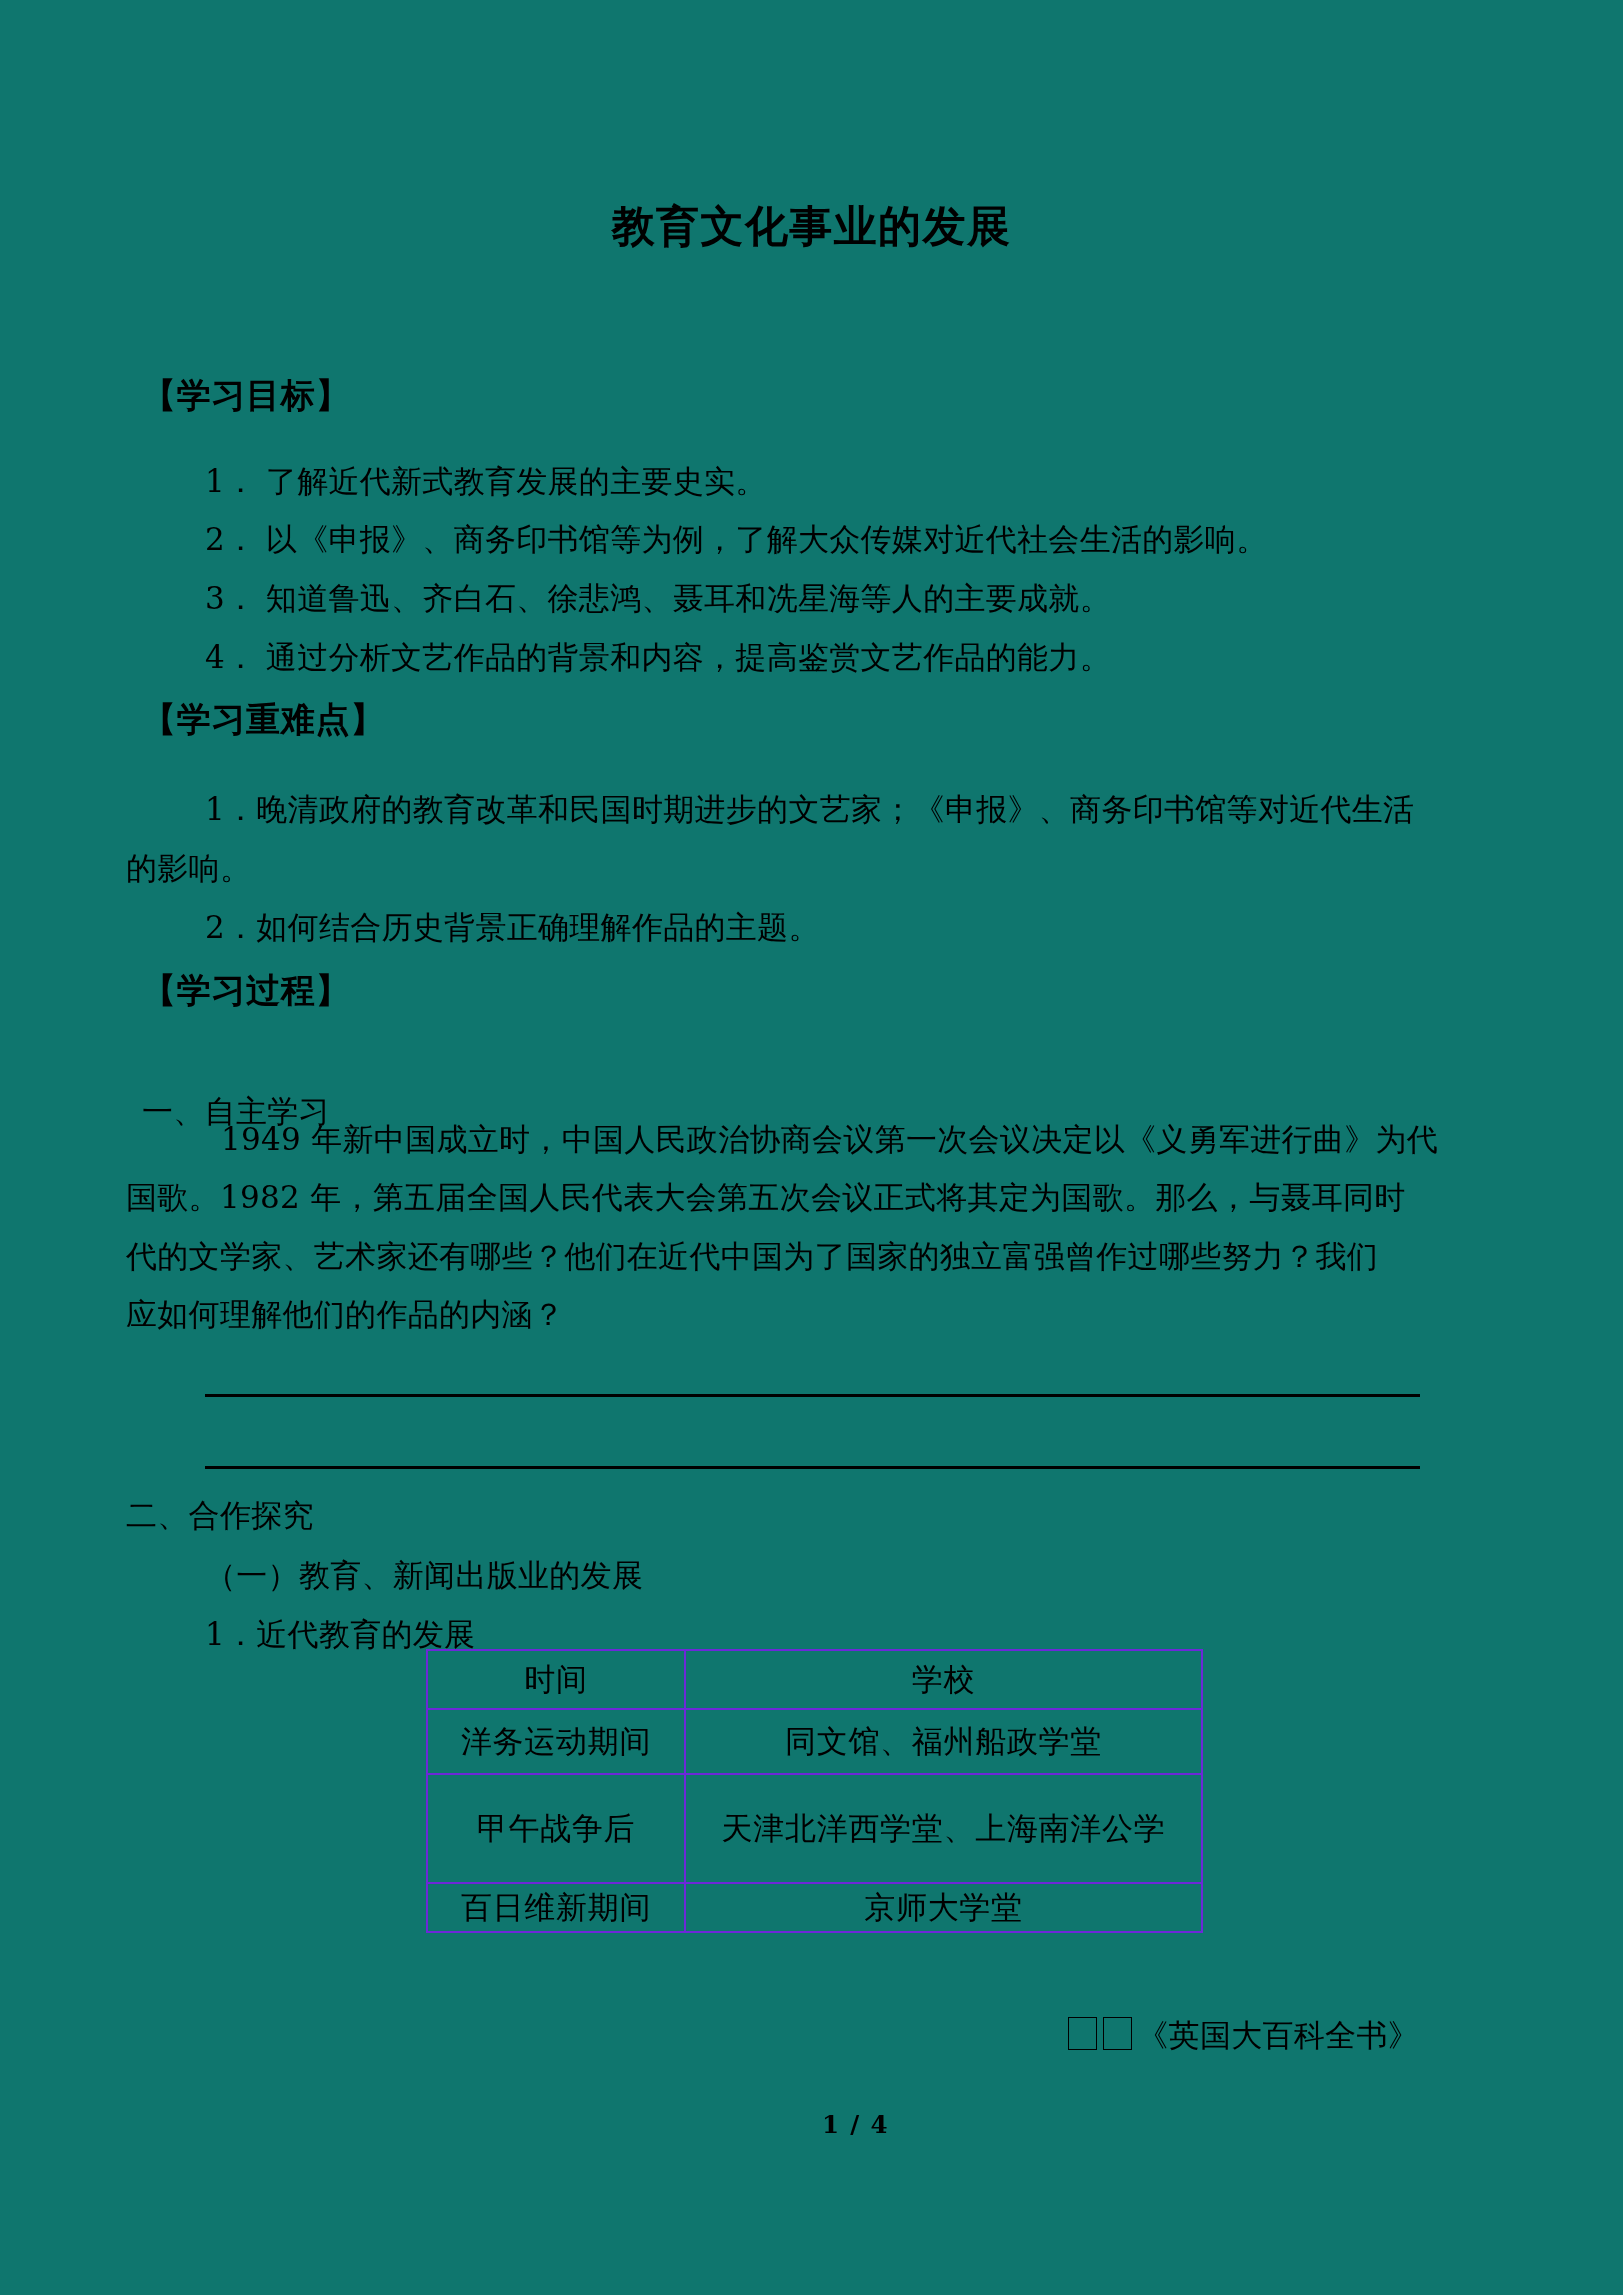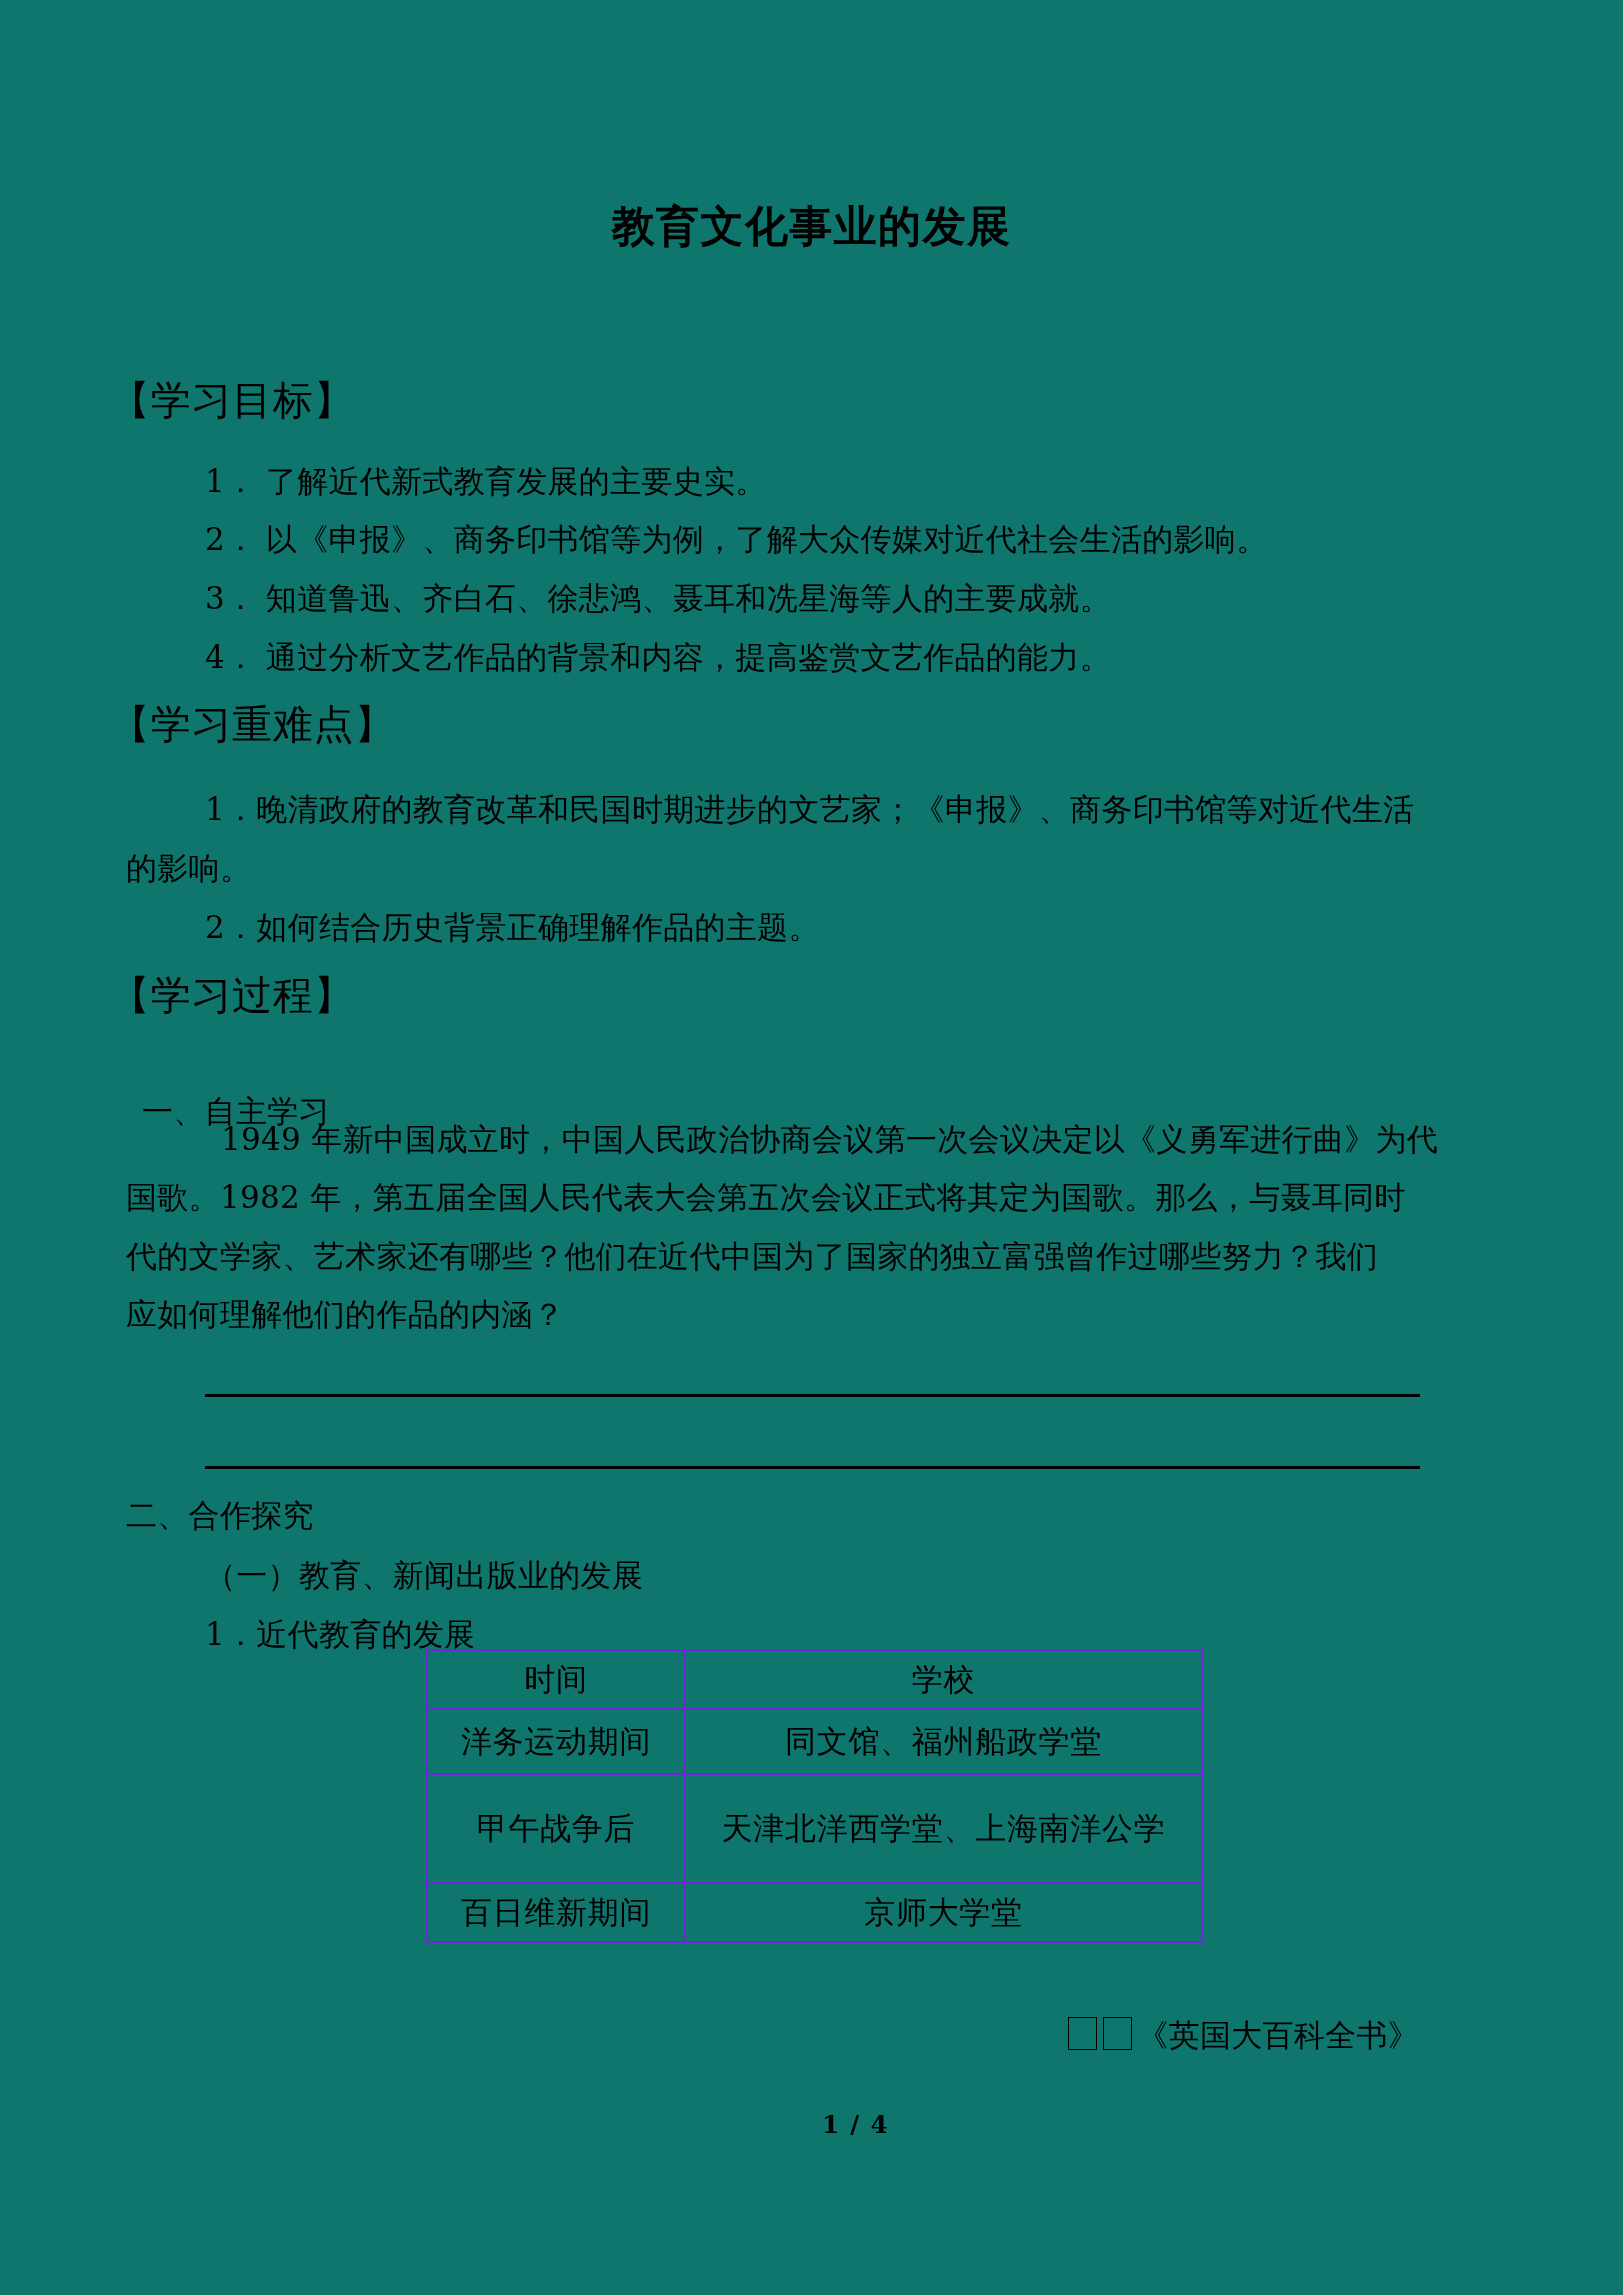--- a/index.html
+++ b/index.html
@@ -26,23 +26,23 @@
     width: 1623px;
     text-align: center;
     font-size: 43px;
     font-weight: bold;
     letter-spacing: 1.4px;
   }
 
   
   .section-heading {
     position: absolute;
-    left: 110px;
-    font-size: 40px;
-    font-weight: normal;
+    left: 142px;
+    font-size: 34px;
+    font-weight: bold;
     letter-spacing: 0.7px;
     white-space: nowrap;
   }
 
   
   .body-line {
     position: absolute;
     font-size: 31px;
     line-height: 1.0;
     white-space: nowrap;
@@ -84,21 +84,21 @@
     font-size: 31px;
     font-family: "DejaVu Serif", "Liberation Serif", serif;
     padding: 0;
     letter-spacing: 0.7px;
   }
   .col-time { width: 256px; }
   .col-school { width: 515px; }
   .row-h  { height: 59px; }
   .row-1  { height: 65px; }
   .row-2  { height: 109px; }
-  .row-3  { height: 59px; }
+  .row-3  { height: 49px; }
 
   
   .quote-attr {
     position: absolute;
     top: 2015px;
     left: 0;
     width: 1419px;
     text-align: right;
     font-size: 31px;
     letter-spacing: 0.3px;

